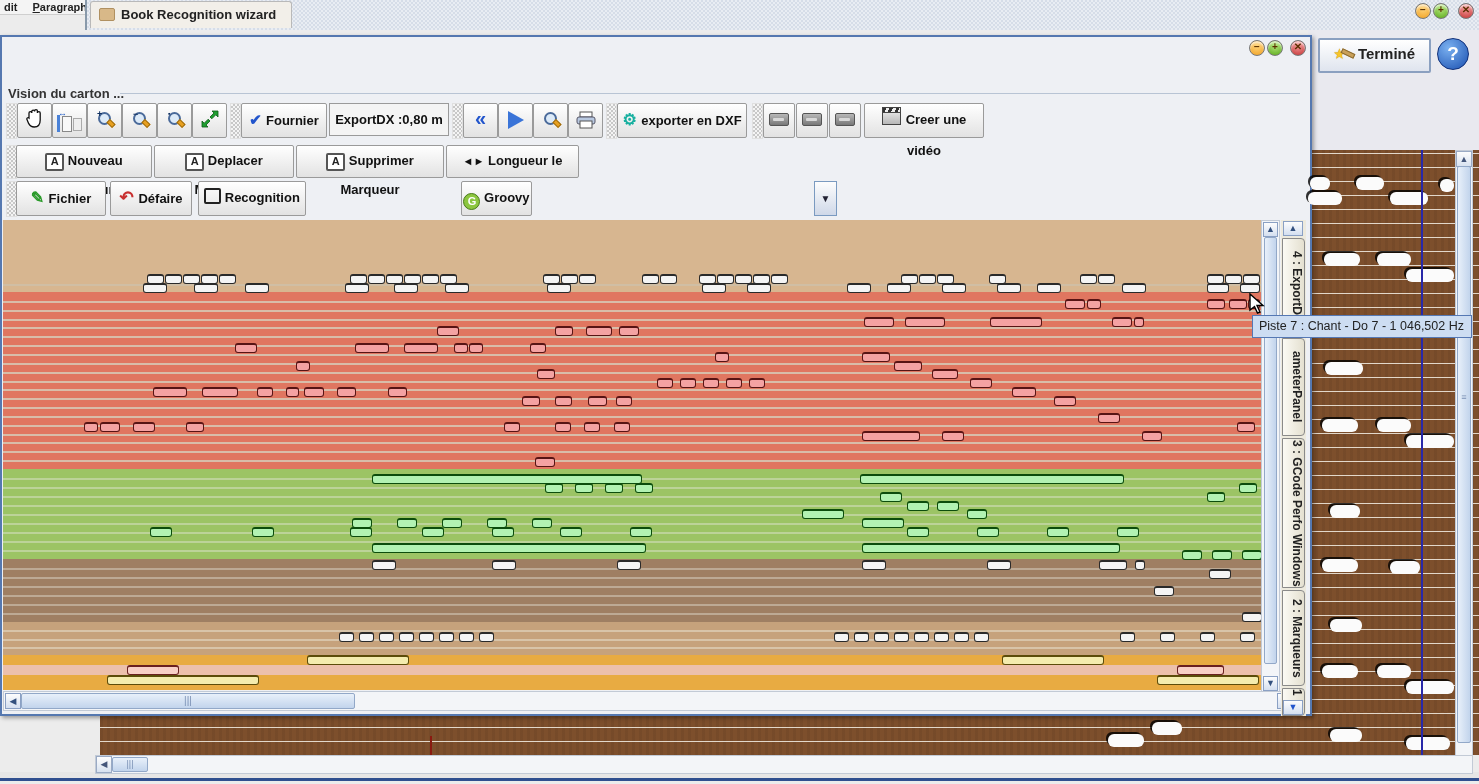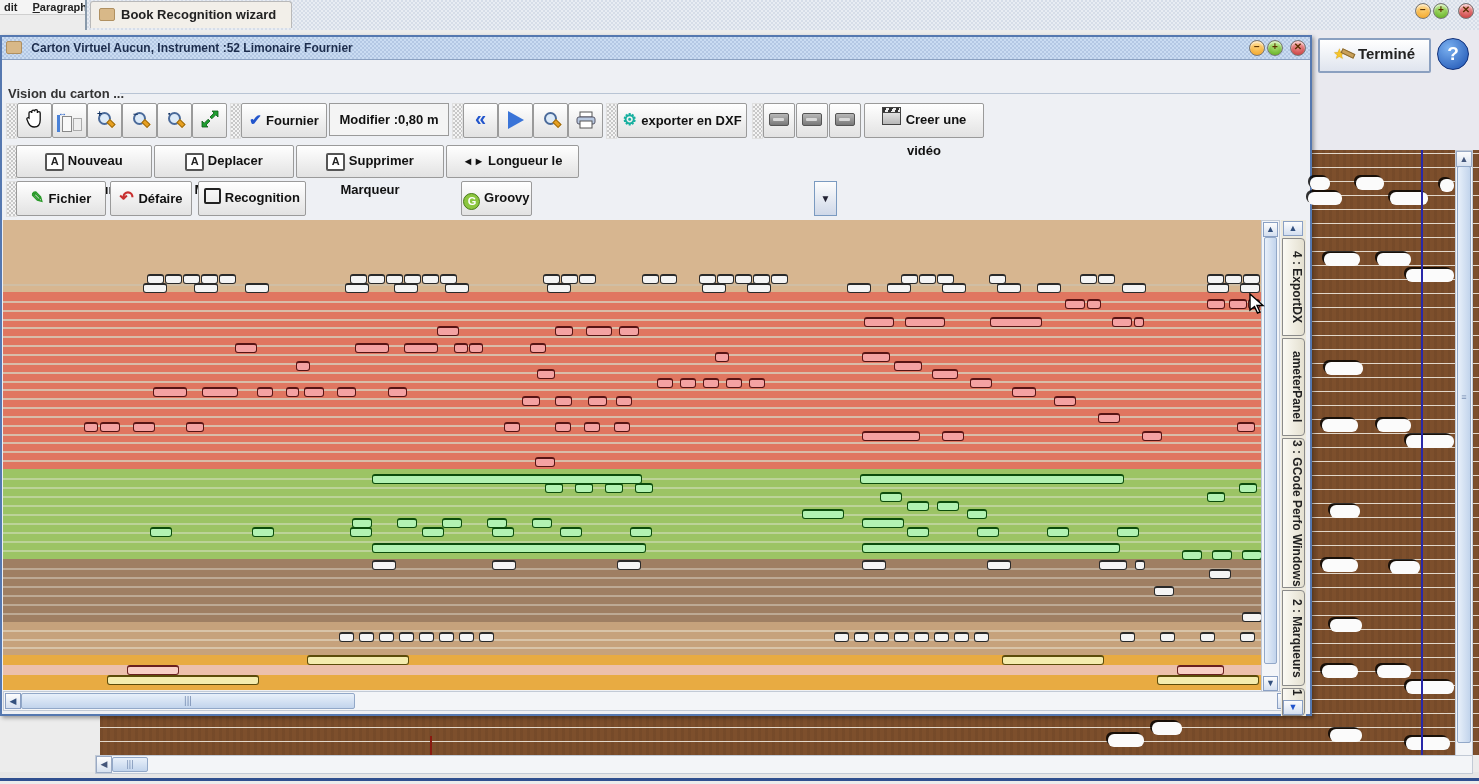--- a/index.html
+++ b/index.html
@@ -145,24 +145,20 @@
   </div>
 
   <div class="abs sb-track" style="left:95px;top:755px;width:1376px;height:17px;z-index:4;">
     <div class="abs sb-btn" style="left:0;top:0;width:14px;height:15px;line-height:15px;">◀</div>
     <div class="abs sb-thumb-h" style="left:16px;top:1px;width:34px;height:13px;text-align:center;color:#7a90b4;font-size:9px;line-height:13px;">|||</div>
   </div>
   <div class="abs" style="left:0;top:772px;width:1479px;height:6px;background:#e6e6e6;"></div>
   <div class="abs" style="left:0;top:778px;width:1479px;height:3px;background:#2f4f8f;"></div>
 
   <div class="abs" id="cv">
-    <div class="abs" id="cv-title">
-      <span class="tan-ico" style="margin-left:4px;"></span>
-      <span>Carton Virtuel  Aucun, Instrument :52 Limonaire Fournier</span>
-    </div>
     <div class="abs winctl ctl-min" style="left:1247px;top:3px;z-index:6;">−</div>
     <div class="abs winctl ctl-max" style="left:1265px;top:3px;z-index:6;">+</div>
     <div class="abs winctl ctl-close" style="left:1288px;top:3px;z-index:6;">✕</div>
 
 
     <div class="abs" id="panel-title">Vision du carton ...</div>
     <div class="abs" id="panel-line"></div>
 
     <div class="toolrow" style="top:64px;height:38px;">
       <div class="handle" style="left:4px;top:2px;height:34px;"></div>
@@ -182,21 +178,21 @@
       <div class="tbtn" style="left:155px;top:2px;width:33px;height:33px;"><span class="mag-sign" style="left:10px;top:6px;font-size:7px;">▪</span><span class="icon-mag" style="margin-top:8px;"></span></div>
       <div class="tbtn" style="left:190px;top:2px;width:33px;height:33px;">
         <svg width="20" height="20" viewBox="0 0 20 20" style="margin-top:5px;">
             <path d="M12 2 h6 v6 l-2.2-2.2 -4 4 -1.8-1.8 4-4 z M8 18 H2 v-6 l2.2 2.2 4-4 1.8 1.8 -4 4 z" fill="#1e9e30" stroke="#0a5a14" stroke-width=".8"></path>
           </svg>
       </div>
       <div class="handle" style="left:228px;top:2px;height:34px;"></div>
       <div class="tbtn" style="left:239px;top:2px;width:84px;height:33px;line-height:31px;">
         <span style="color:#2255cc;font-size:15px;">✔ </span><span>Fournier</span>
       </div>
-      <div class="tlabel" style="left:327px;top:2px;width:118px;height:31px;line-height:31px;">Modifier :0,80 m</div>
+      <div class="tlabel" style="left:327px;top:2px;width:118px;height:31px;line-height:31px;">ExportDX :0,80 m</div>
       <div class="handle" style="left:450px;top:2px;height:34px;"></div>
       <div class="tbtn" style="left:461px;top:2px;width:33px;height:33px;color:#2255cc;font-size:20px;line-height:29px;"><span>«</span></div>
       <div class="tbtn" style="left:496px;top:2px;width:33px;height:33px;">
         <span style="display:inline-block;margin-top:7px;width:0;height:0;border-left:16px solid #3a74d8;border-top:9px solid transparent;border-bottom:9px solid transparent;"></span>
       </div>
       <div class="tbtn" style="left:531px;top:2px;width:33px;height:33px;"><span class="icon-mag" style="margin-top:8px;"></span></div>
       <div class="tbtn" style="left:566px;top:2px;width:33px;height:33px;">
         <svg width="20" height="18" viewBox="0 0 20 18" style="margin-top:7px;">
             <rect x="4" y="1" width="12" height="5" fill="#fff" stroke="#555"></rect>
             <rect x="1" y="6" width="18" height="7" rx="2" fill="#b8c8e0" stroke="#556"></rect>
@@ -493,16 +489,17 @@
       <div class="rsb-btn" style="left:2px;top:1px;width:18px;height:13px;line-height:13px;">▲</div>
       <div class="vtab" style="top:18px;height:96px;">4 : ExportDX</div>
       <div class="vtab" style="top:118px;height:96px;">ameterPanel</div>
       <div class="vtab" style="top:218px;height:148px;">3 : GCode Perfo Windows</div>
       <div class="vtab" style="top:370px;height:94px;">2 : Marqueurs</div>
       <div class="vtab" style="top:468px;height:26px;">1 : E</div>
       <div class="rsb-btn" style="left:2px;top:480px;width:18px;height:13px;line-height:13px;color:#2255cc;">▼</div>
     </div>
   </div>
 
+  <div class="abs" id="tooltip">Piste 7 : Chant - Do 7 - 1 046,502 Hz</div>
   <svg class="abs" id="cursor" width="16" height="22" viewBox="0 0 16 22">
     <path d="M1 1 L1 17 L5.5 13.5 L8.5 20 L11 19 L8 12.5 L14 12.5 Z" fill="#fff" stroke="#000" stroke-width="1.4"></path>
   </svg>
 </div>
 
 </body></html>

